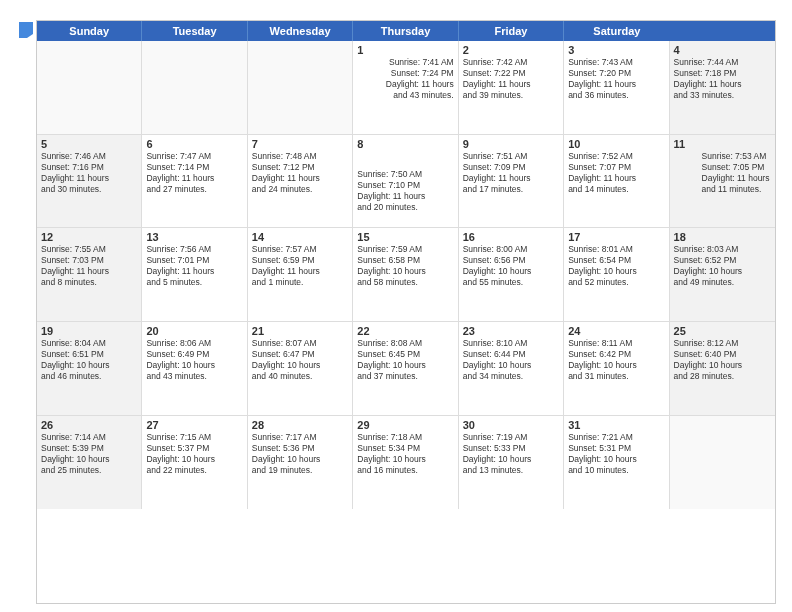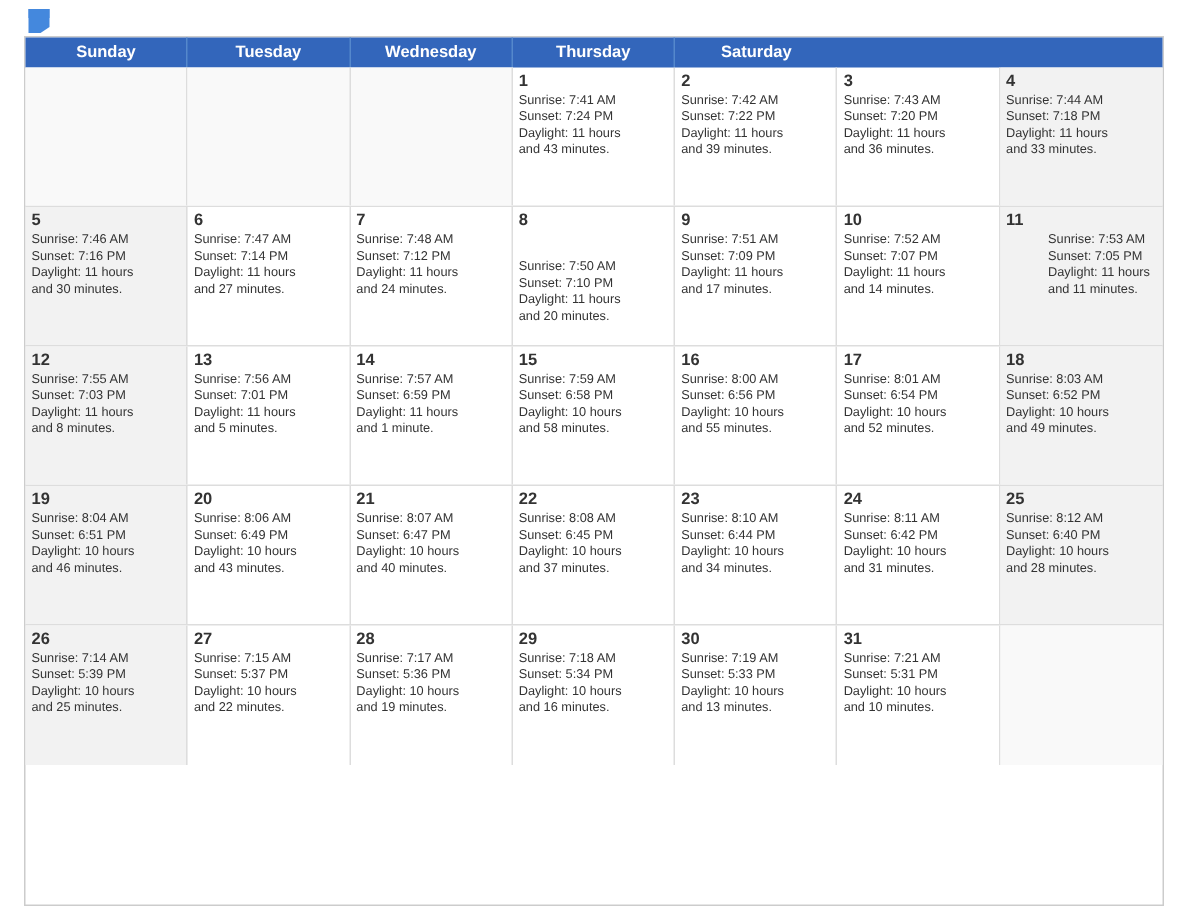--- a/index.html
+++ b/index.html
@@ -6,23 +6,22 @@
     body {
       width: 792px;
       height: 612px;
       font-family: Arial, sans-serif;
       background: #fff;
       overflow: hidden;
     }
     .page {
       width: 792px;
       height: 612px;
-      padding: 4px 16px 8px 16px;
+      padding: 20px 16px 8px 16px;
       display: flex;
-      flex-direction: column;
     }
     .header {
       display: flex;
       justify-content: space-between;
       align-items: flex-start;
       margin-bottom: 6px;
     }
     .logo {
       display: flex;
       flex-direction: column;
@@ -116,30 +115,31 @@
       <div class="location"></div>
     </div>
   </div>
 
   <div class="calendar">
     <div class="cal-header">
     <div class="cal-header-cell">Sunday</div>
         <div class="cal-header-cell">Tuesday</div>
         <div class="cal-header-cell">Wednesday</div>
         <div class="cal-header-cell">Thursday</div>
+        <div class="cal-header-cell">Friday</div>
         <div class="cal-header-cell">Saturday</div>
       </div>
     <div class="cal-body">
     <div class="cal-row">
           <div class="cal-cell empty"></div>
           <div class="cal-cell empty"></div>
           <div class="cal-cell empty"></div>
           <div class="cal-cell">
             <span class="day-num">1</span>
-            <div class="cell-text" style="white-space: pre-line;">Sunrise: 7:41 AM
+            <div class="cell-text" style="white-space: pre-line; text-align: right;">Sunrise: 7:41 AM
 Sunset: 7:24 PM
 Daylight: 11 hours
 and 43 minutes.</div>
           </div>
           <div class="cal-cell">
             <span class="day-num">2</span>
             <div class="cell-text" style="white-space: pre-line;">Sunrise: 7:42 AM
 Sunset: 7:22 PM
 Daylight: 11 hours
 and 39 minutes.</div>

